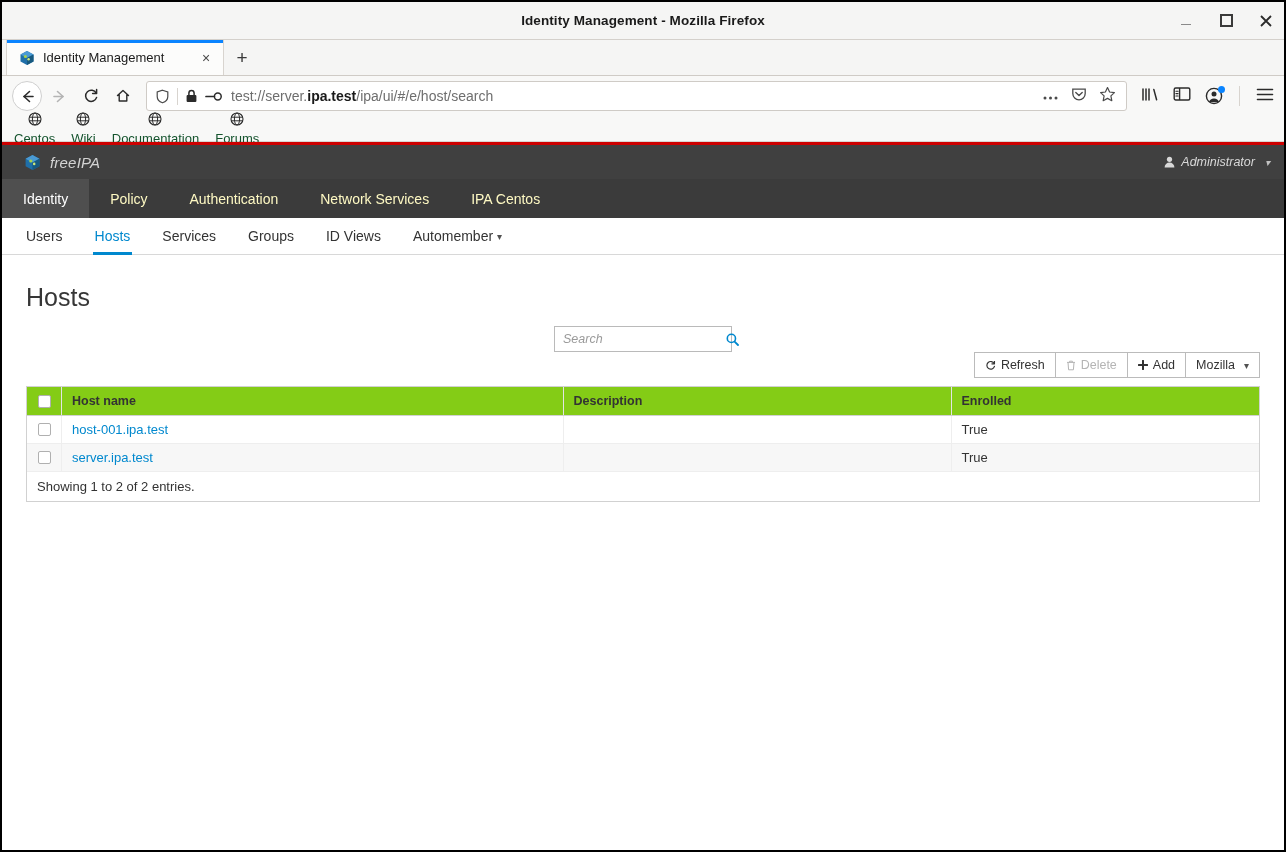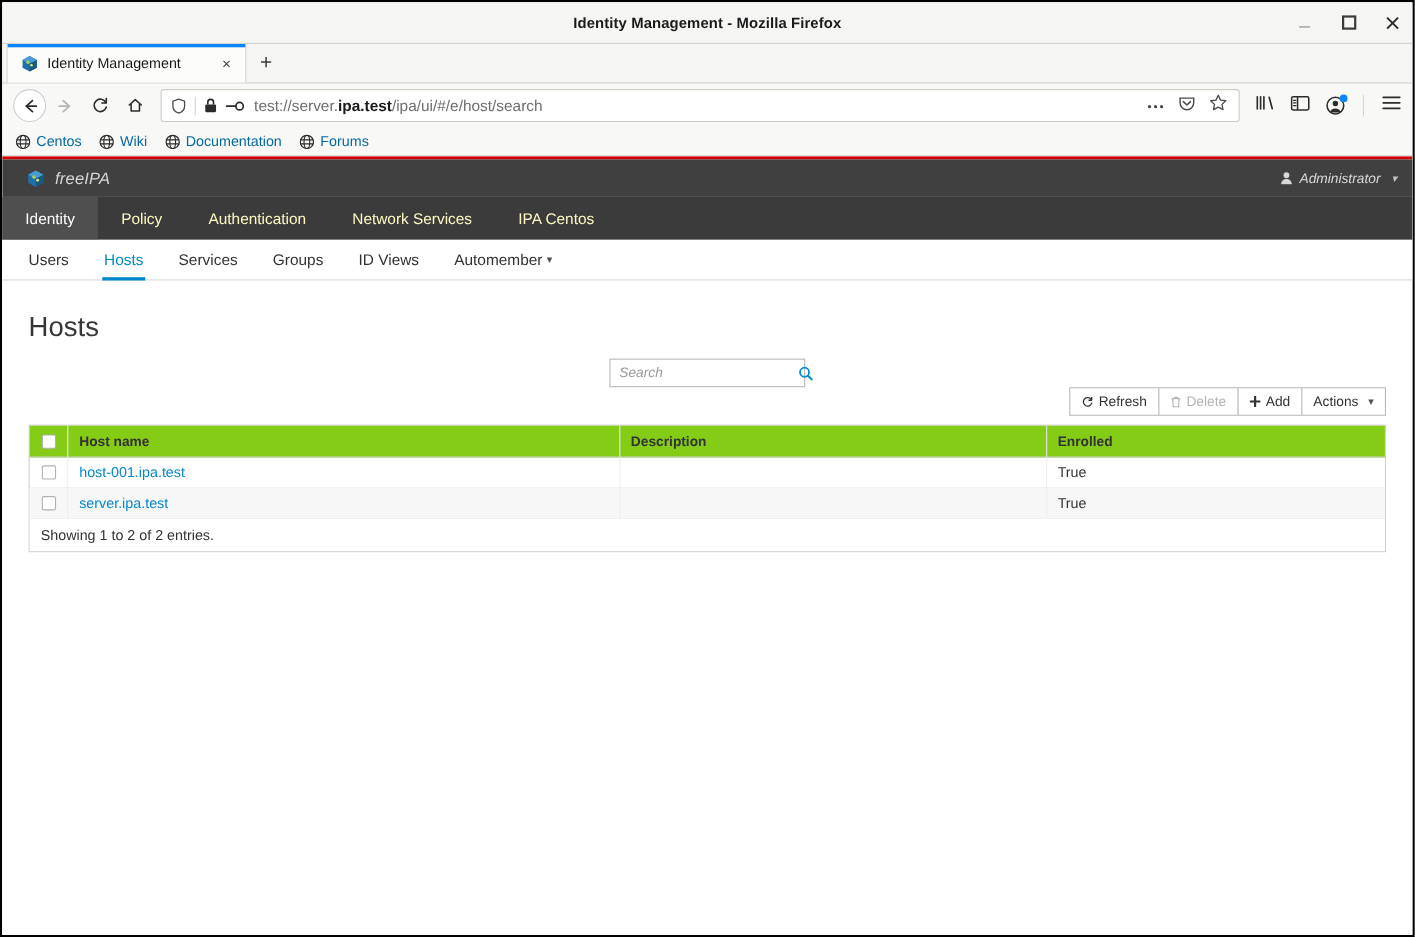--- a/index.html
+++ b/index.html
@@ -154,21 +154,21 @@
     background: #f8f8f7;
     display: flex;
     align-items: center;
     padding: 0 12px;
     gap: 16px;
     flex: none;
     border-bottom: 1px solid #d9d5d0;
   }
   .bm {
     display:flex; align-items:center; gap:5px;
-    font-size:13px; color:#0369a1;
+    font-size:13px; color:#14532d;flex-direction:column;
   }
 
   
   .page {
     flex: 1;
     background: #fff;
     overflow: hidden;
     display: flex;
     flex-direction: column;
   }
@@ -567,21 +567,21 @@
           </button>
           <button class="btn">
             <span class="ico">
               <svg width="10" height="10" viewBox="0 0 10 10">
                   <path d="M5 0.8 V9.2 M0.8 5 H9.2" stroke="#333" stroke-width="2" stroke-linecap="round"></path>
                 </svg>
             </span>
             <span>Add</span>
           </button>
           <button class="btn">
-            <span>Actions</span>
+            <span>Mozilla</span>
             <span class="caret">▾</span>
           </button>
         </div>
       </div>
 
       <div class="table-wrap">
         <table>
           <thead>
             <tr>
               <th class="col-check">

